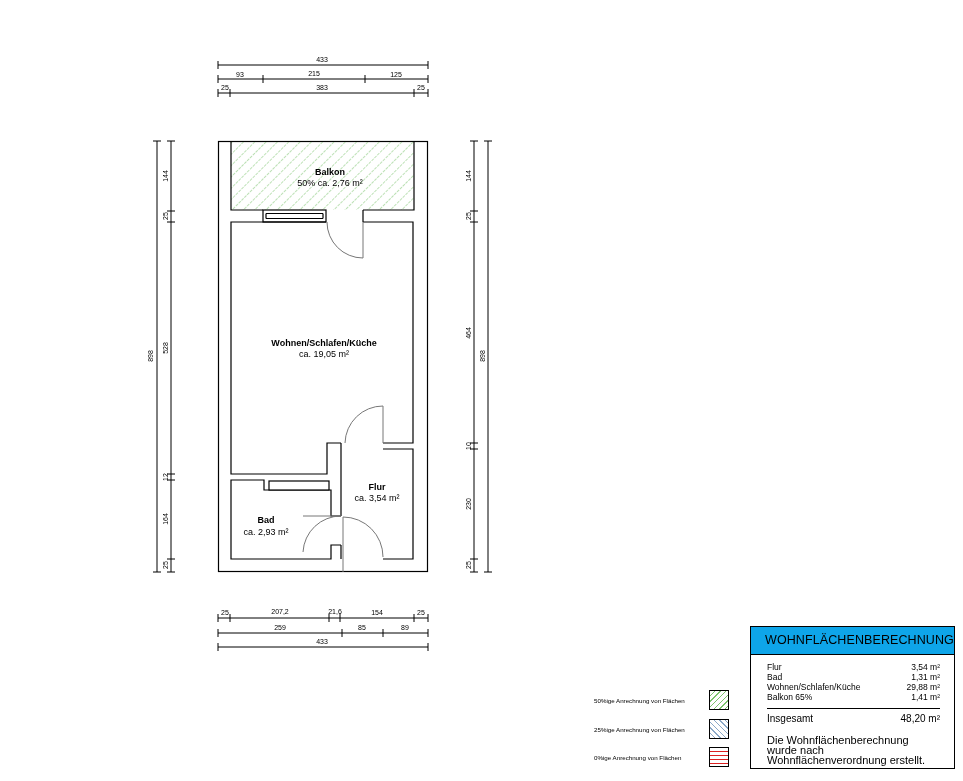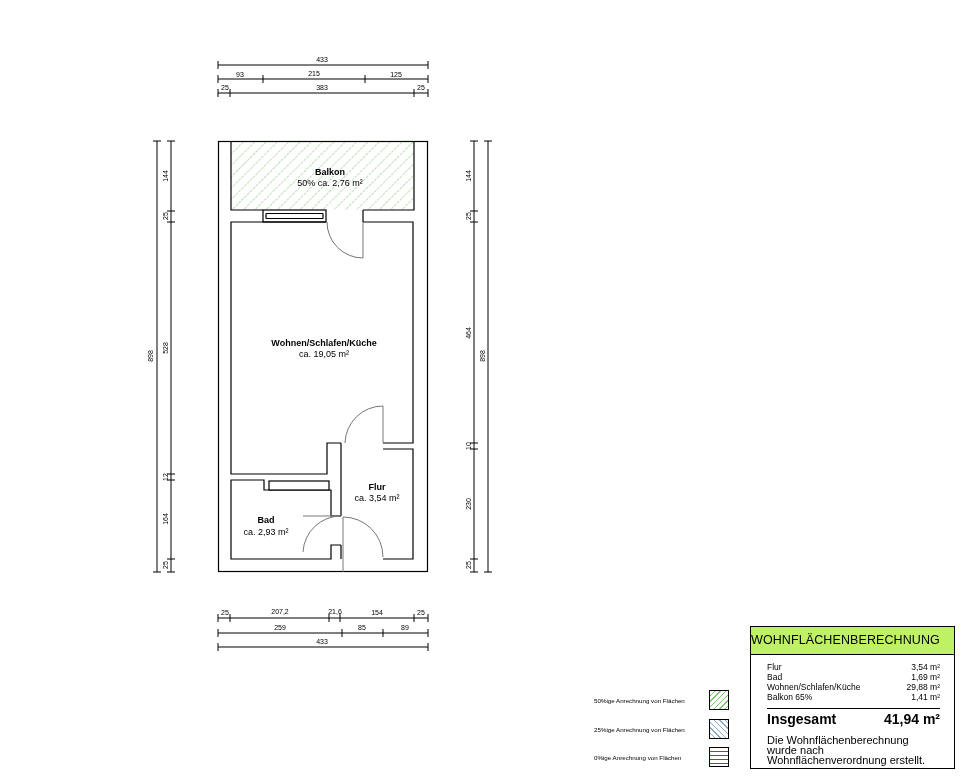--- a/index.html
+++ b/index.html
@@ -5,27 +5,27 @@
   html, body { margin: 0; padding: 0; background: #ffffff; }
   body { width: 963px; height: 781px; position: relative; overflow: hidden;
          font-family: "Liberation Sans", sans-serif; color: #000; }
   #plan { position: absolute; left: 0; top: 0; }
   .dimtxt { font-family: "Liberation Sans", sans-serif; font-size: 7px; fill: #000; }
   .roomname { font-family: "Liberation Sans", sans-serif; font-size: 9px; font-weight: bold; fill: #000; }
   .roomarea { font-family: "Liberation Sans", sans-serif; font-size: 9px; fill: #000; }
 
   .calc-box { position: absolute; left: 750px; top: 626px; width: 205px; height: 143px;
               border: 1px solid #000; background: #fff; box-sizing: border-box; }
-  .calc-title { height: 27px; background: #bef264; border-bottom: 1px solid #000;
-                font-size: 12.5px; line-height: 27px; padding-left: 0; letter-spacing: 0.1px; }
+  .calc-title { height: 27px; background: #0ea5e9; border-bottom: 1px solid #000;
+                font-size: 12.5px; line-height: 27px; padding-left: 14px; letter-spacing: 0.1px; }
   .calc-rows { padding: 7px 14px 0 16px; }
   .calc-row { display: flex; justify-content: space-between; font-size: 8.5px; line-height: 10px; }
   .calc-sep { margin: 6px 14px 0 16px; border-top: 1px solid #000; }
-  .calc-total { display: flex; justify-content: space-between; font-size: 14px;
-                padding: 5px 14px 0 16px; line-height: 10px; font-weight: bold; }
+  .calc-total { display: flex; justify-content: space-between; font-size: 10px;
+                padding: 5px 14px 0 16px; line-height: 10px; }
   .calc-note { font-size: 11px; line-height: 10px; padding: 11px 14px 0 16px; }
 
   .legend { position: absolute; left: 594px; top: 690px; width: 140px; }
   .legend-item { position: absolute; left: 0; width: 140px; height: 22px; }
   .legend-label { position: absolute; left: 0; top: 7px; font-size: 6.2px; white-space: nowrap; }
   .legend-swatch { position: absolute; left: 115px; top: 0; width: 20px; height: 20px;
                    border: 1px solid #000; box-sizing: border-box; background: #fff; }
   .sw-green { background: repeating-linear-gradient(135deg, #fff 0 3px, #7cc46e 3px 4px); }
   .sw-blue  { background: repeating-linear-gradient(45deg, #fff 0 3px, #8aa8c8 3px 4px); }
   .sw-red   { background: repeating-linear-gradient(180deg, #fff 0 3px, #d22 3px 4px); }
@@ -202,30 +202,30 @@
 
 <div class="calc-box">
   <div class="calc-title">WOHNFLÄCHENBERECHNUNG</div>
   <div class="calc-rows">
     <div class="calc-row">
       <span>Flur</span>
       <span>3,54 m²</span>
     </div>
     <div class="calc-row">
       <span>Bad</span>
-      <span>1,69 m²</span>
+      <span>1,31 m²</span>
     </div>
     <div class="calc-row">
       <span>Wohnen/Schlafen/Küche</span>
       <span>29,88 m²</span>
     </div>
     <div class="calc-row">
       <span>Balkon 65%</span>
       <span>1,41 m²</span>
     </div>
   </div>
   <div class="calc-sep"></div>
   <div class="calc-total">
     <span>Insgesamt</span>
-    <span>41,94 m²</span>
+    <span>48,20 m²</span>
   </div>
   <div class="calc-note">Die Wohnflächenberechnung wurde nach Wohnflächenverordnung erstellt.</div>
 </div>
 
 </body></html>

